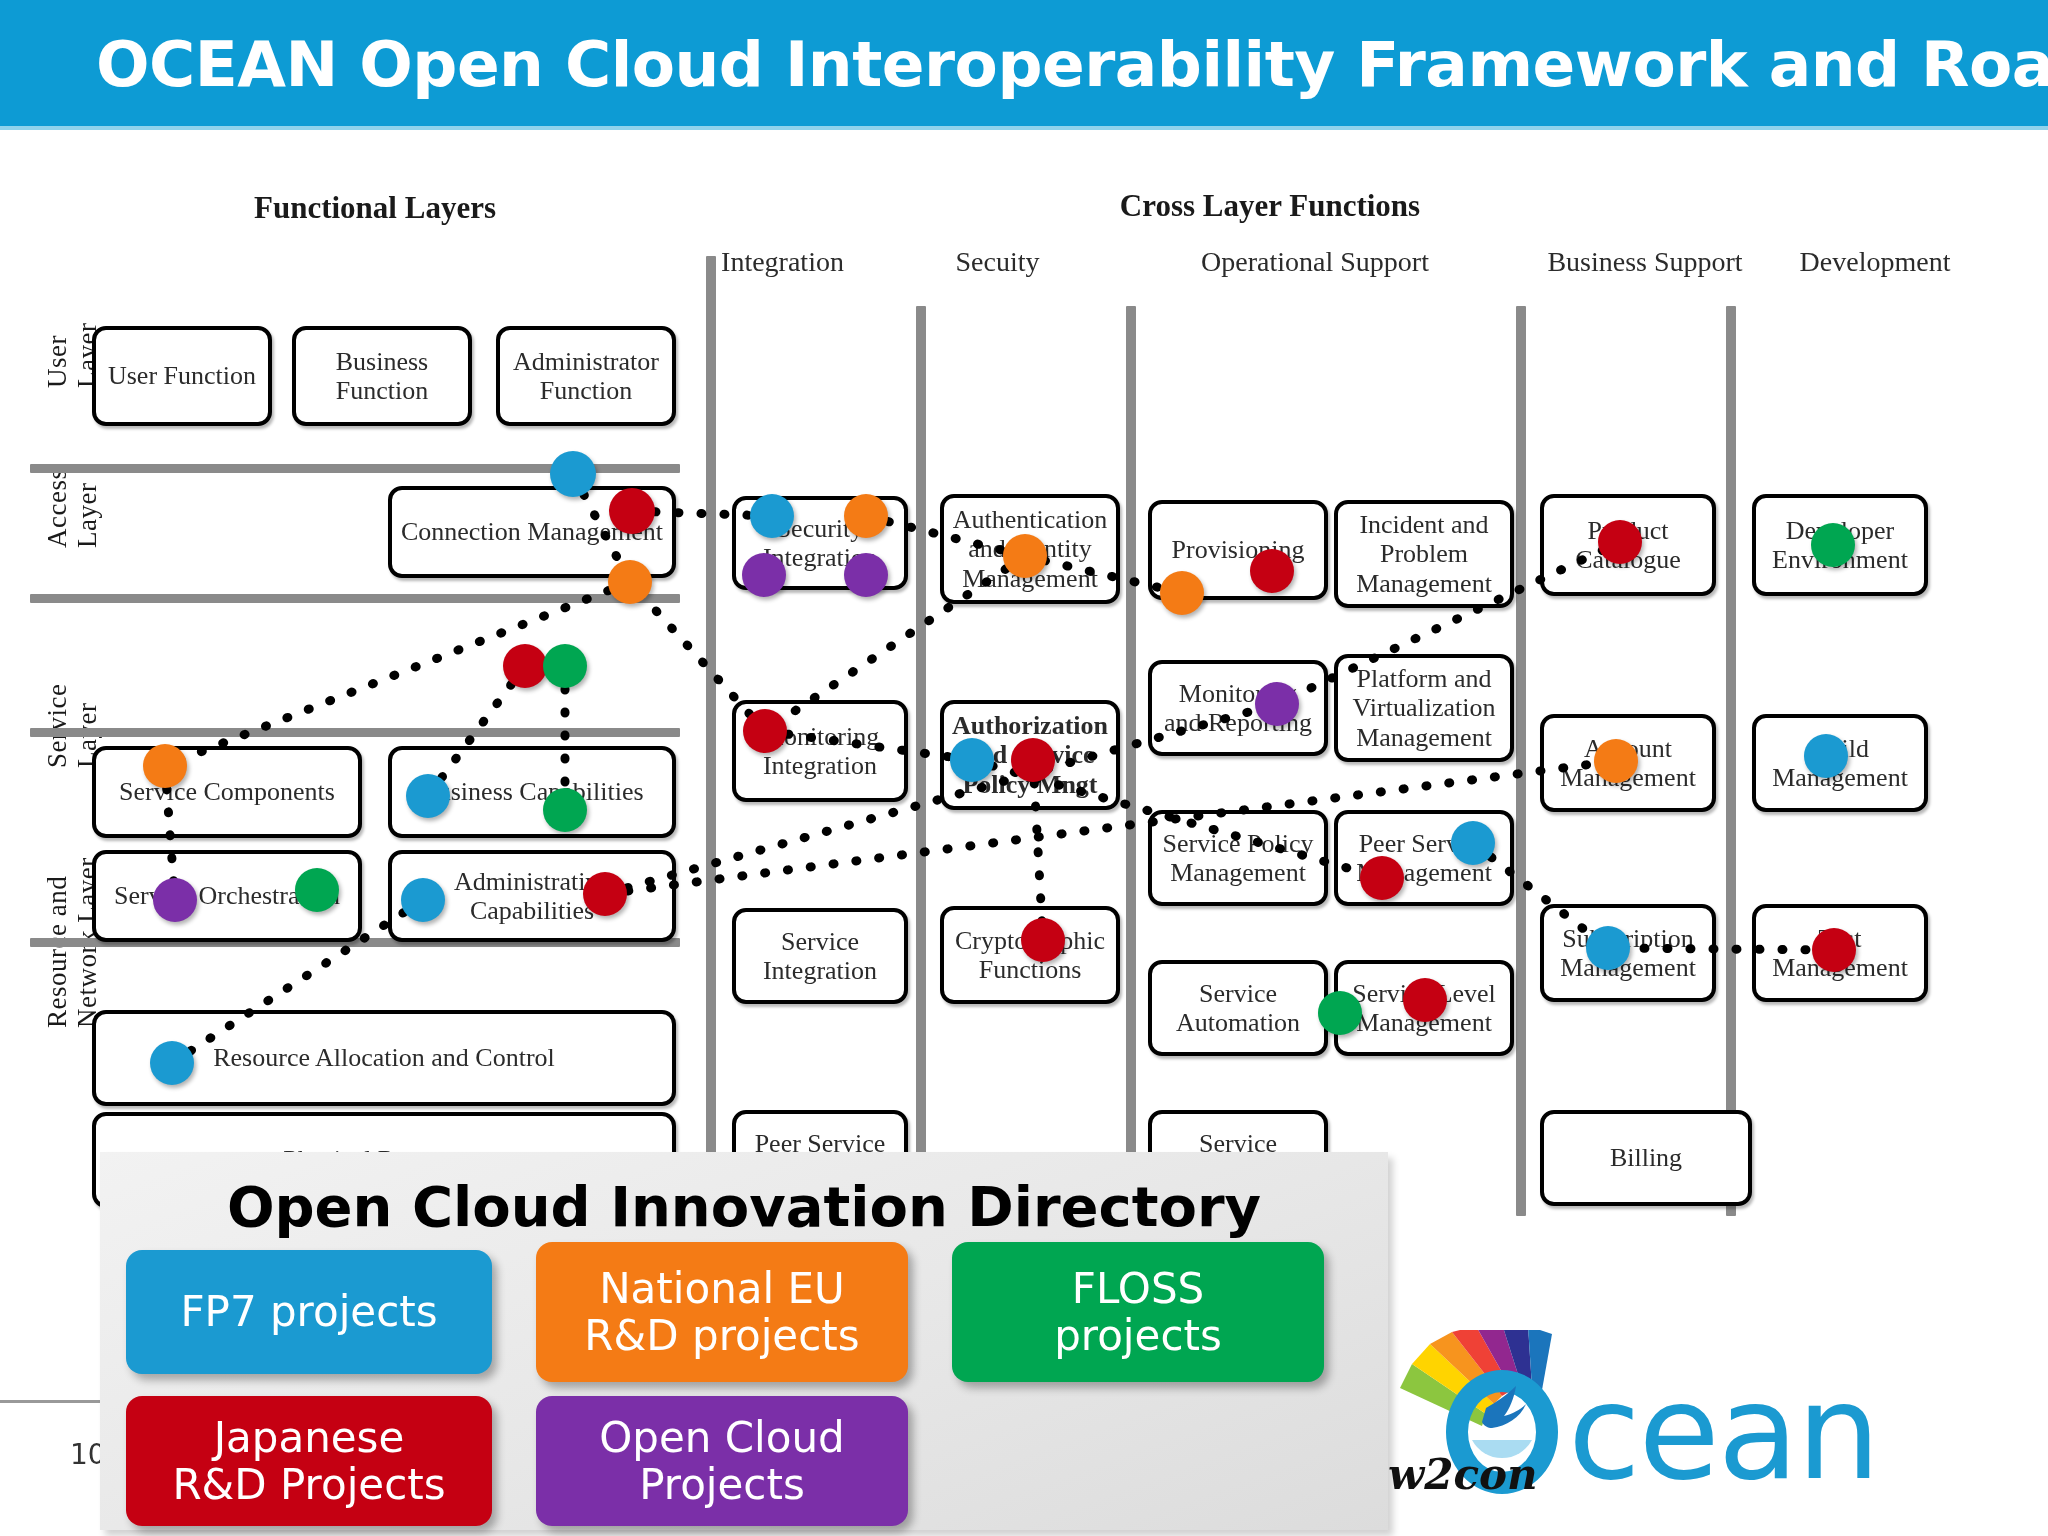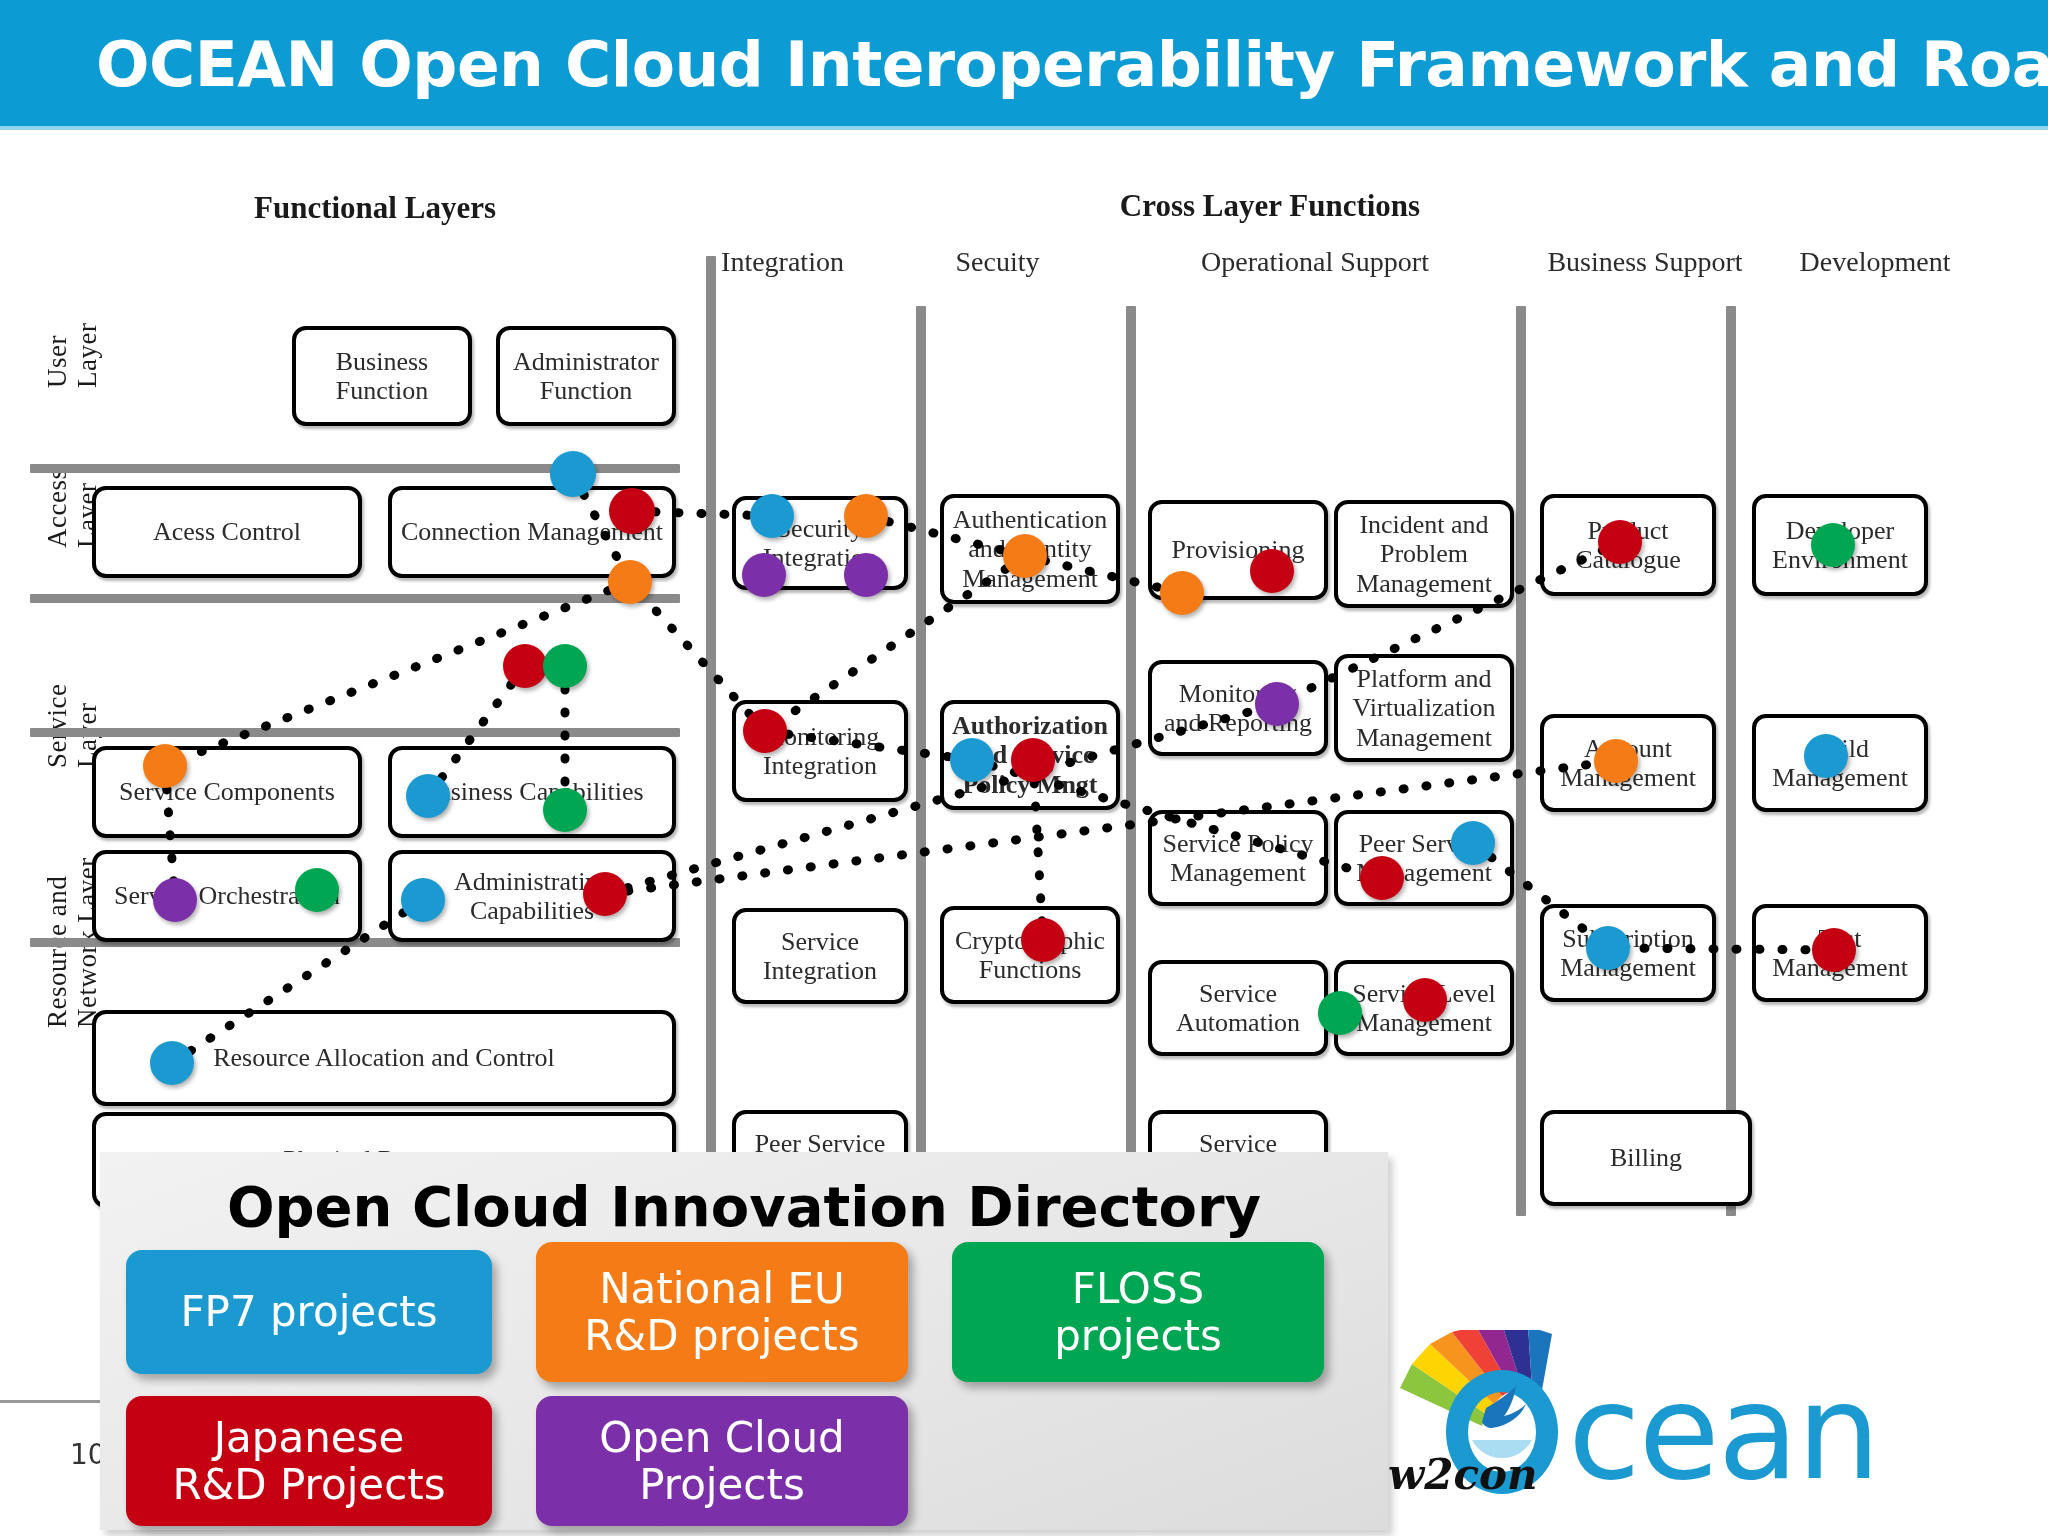--- a/index.html
+++ b/index.html
@@ -193,30 +193,30 @@
   <div class="hrule" style="left:30px; top:466px;  width:650px;"></div>
   <div class="hrule" style="left:30px; top:600px;  width:650px;"></div>
   <div class="hrule" style="left:30px; top:810px;  width:650px;"></div>
 
   <div class="vrule" style="left:706px;  top:128px; width:10px; height:960px;"></div>
   <div class="vrule" style="left:916px;  top:178px; width:10px; height:910px;"></div>
   <div class="vrule" style="left:1126px; top:178px; width:10px; height:910px;"></div>
   <div class="vrule" style="left:1516px; top:178px; width:10px; height:910px;"></div>
   <div class="vrule" style="left:1726px; top:178px; width:10px; height:910px;"></div>
 
+  <div class="node" style="left:92px;  top:198px; width:180px; height:100px;">
+    <span>User Function</span>
+  </div>
   <div class="node" style="left:292px; top:198px; width:180px; height:100px;">
     <span>Business<br>Function</span>
   </div>
   <div class="node" style="left:496px; top:198px; width:180px; height:100px;justify-content:center;">
     <span>Administrator<br>Function</span>
   </div>
 
-  <div class="node" style="left:92px;  top:358px; width:270px; height:92px;">
-    <span>Acess Control</span>
-  </div>
   <div class="node" style="left:388px; top:358px; width:288px; height:92px;">
     <span>Connection Management</span>
   </div>
 
   <div class="node" style="left:92px;  top:618px; width:270px; height:92px;">
     <span>Service Components</span>
   </div>
   <div class="node" style="left:388px; top:618px; width:288px; height:92px;">
     <span>Business Capabilities</span>
   </div>

